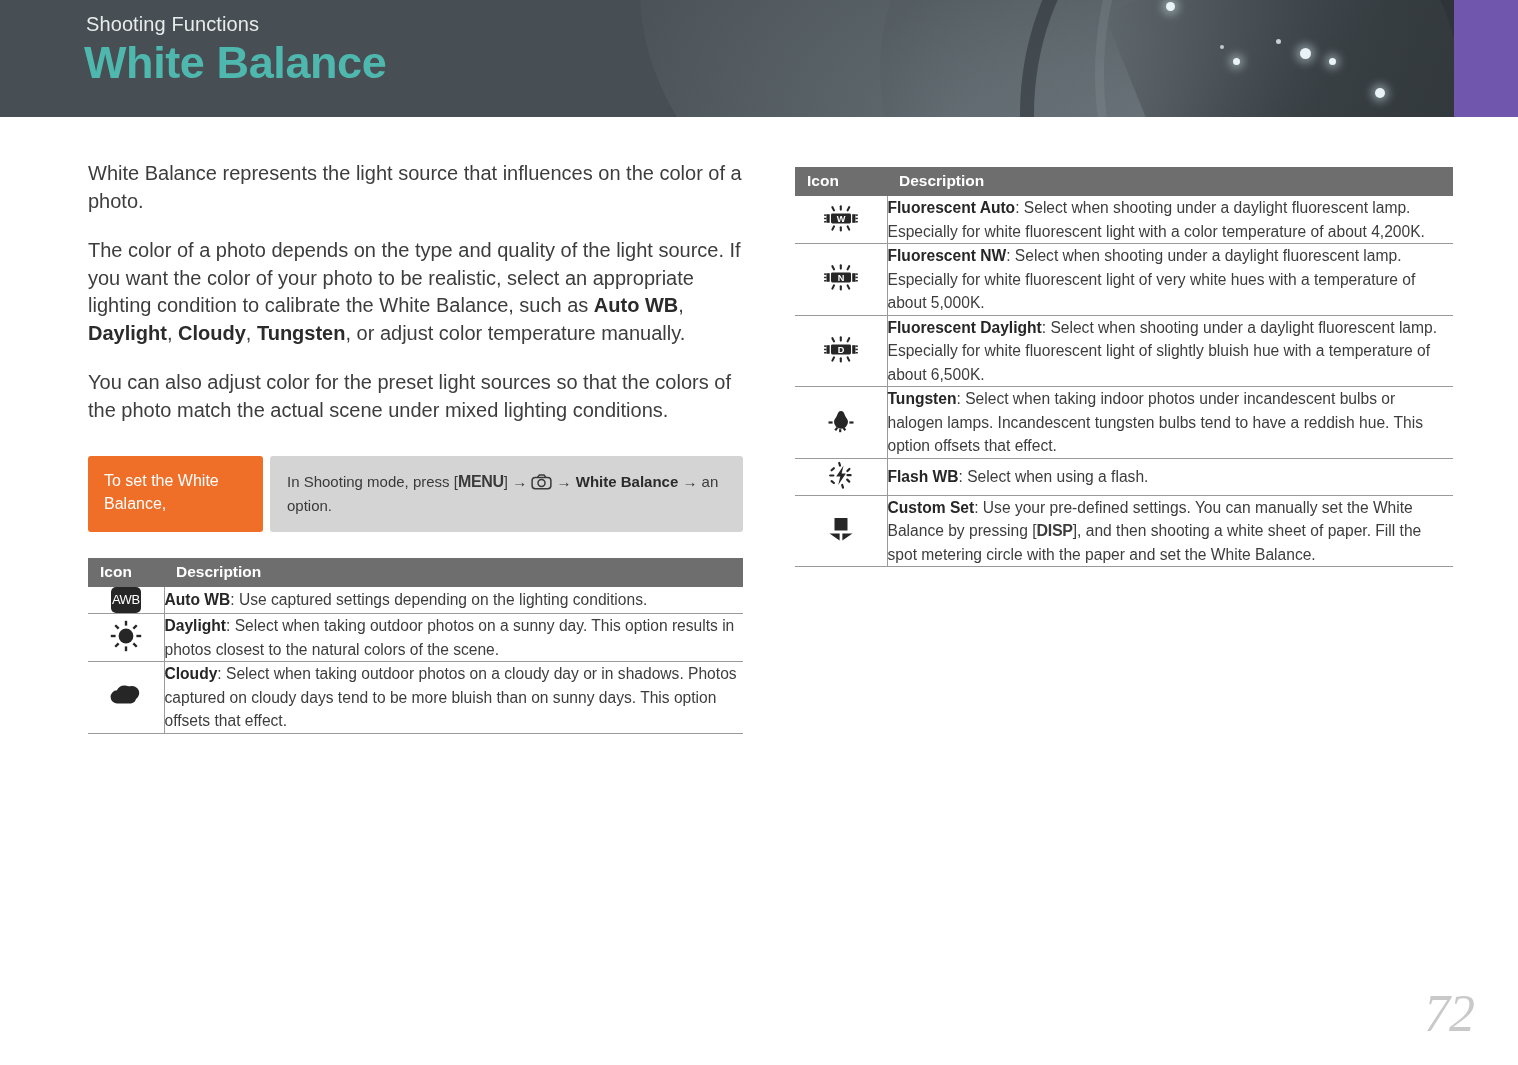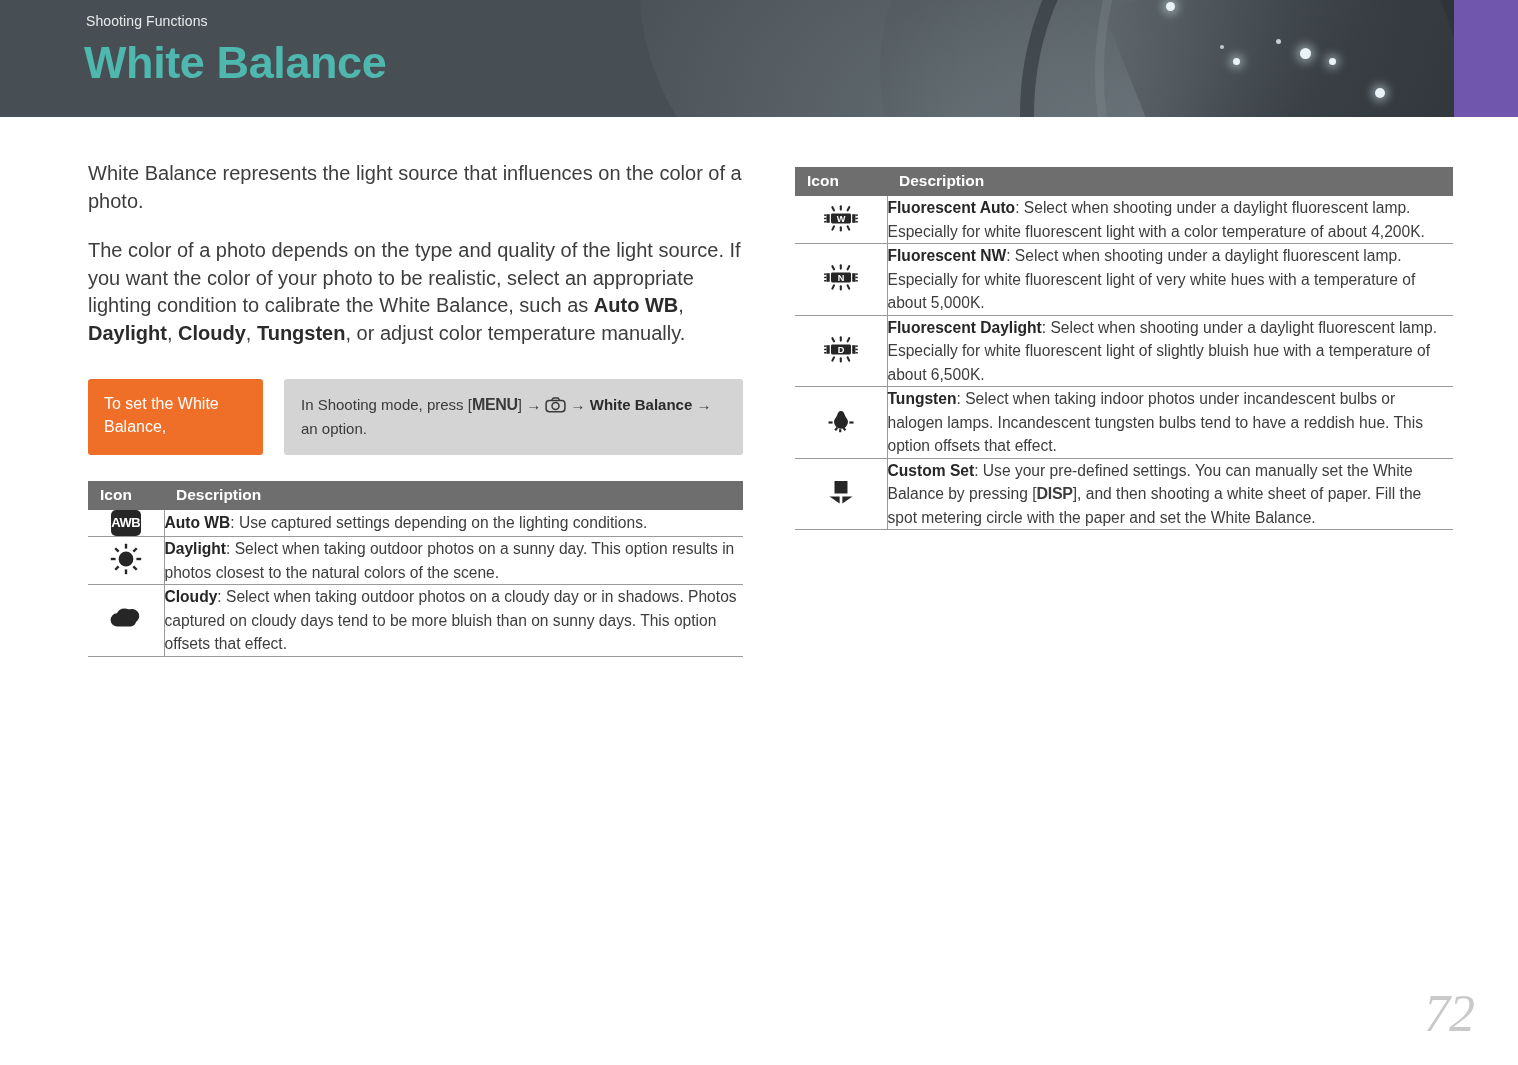--- a/index.html
+++ b/index.html
@@ -68,21 +68,21 @@
   }
   .purple-strip {
     position: absolute;
     left: 1454px; top: 0;
     width: 64px; height: 117px;
     background: #7057ad;
   }
   .hdr-eyebrow {
     position: absolute;
     left: 86px; top: 13px;
-    font-size: 14px;
+    font-size: 20px;
     color: #e8ebec;
     letter-spacing: 0.1px;
   }
   .hdr-title {
     position: absolute;
     left: 84px; top: 40px;
     font-size: 45px;
     font-weight: bold;
     color: #4fb8ae;
     letter-spacing: -0.4px;
@@ -128,21 +128,21 @@
   }
   .callout-body {
     flex: 1;
     background: #d4d4d4;
     color: #3a3a3a;
     font-size: 15px;
     line-height: 24px;
     padding: 14px 16px 14px 17px;
     box-sizing: border-box;
     border-radius: 3px;
-    margin-left: 21px;
+    margin-left: 7px;
   }
   .callout-body b { font-weight: bold; color: #2b2b2b; }
   .menu-key {
     font-weight: bold;
     font-size: 16px;
     letter-spacing: -0.3px;
   }
   .disp-key {
     font-weight: bold;
     font-size: 16px;
@@ -196,21 +196,21 @@
 
   
   .icn { display: inline-block; position: relative; }
 
   .icn-awb {
     width: 30px; height: 26px;
     background: #262626;
     border-radius: 5px;
     color: #ffffff;
     font-size: 13px;
-    font-weight: bold;
+    font-weight: normal;
     line-height: 26px;
     text-align: center;
     letter-spacing: -0.5px;
     font-family: "Liberation Sans", sans-serif;
   }
 
   .icn-sun { width: 34px; height: 34px; }
   .icn-cloud { width: 38px; height: 28px; }
   .icn-fluo { width: 44px; height: 30px; }
   .icn-tung { width: 34px; height: 32px; }
@@ -248,20 +248,21 @@
   </div>
   <div class="purple-strip"></div>
   <div class="hdr-eyebrow">Shooting Functions</div>
   <div class="hdr-title">White Balance</div>
 </div>
 
 <div class="col-left">
 
   <p class="para" id="para-1"><span>White Balance represents the light source that influences on the color of a photo.</span></p>
   <p class="para" id="para-2"><span>The color of a photo depends on the type and quality of the light source. If you want the color of your photo to be realistic, select an appropriate lighting condition to calibrate the White Balance, such as </span><b>Auto WB</b><span>, </span><b>Daylight</b><span>, </span><b>Cloudy</b><span>, </span><b>Tungsten</b><span>, or adjust color temperature manually.</span></p>
+  <p class="para" id="para-3"><span>You can also adjust color for the preset light sources so that the colors of the photo match the actual scene under mixed lighting conditions.</span></p>
 
   <div class="callout">
     <div class="callout-tag">To set the White Balance,</div>
     <div class="callout-body" id="callout-body"><span>In Shooting mode, press [</span><span class="menu-key">MENU</span><span>] </span><span class="arr">→</span><span> </span><span class="cam-icon"><svg width="21" height="16" viewBox="0 0 21 16">
             <rect x="1.1" y="3.4" width="18.8" height="11.4" rx="3.2" fill="none" stroke="#3a3a3a" stroke-width="1.5"></rect>
             <path d="M6.6 3.4 L8.2 1.1 L13.2 1.1 L14.8 3.4" fill="none" stroke="#3a3a3a" stroke-width="1.5" stroke-linejoin="round"></path>
             <circle cx="10.5" cy="9.1" r="3.5" fill="none" stroke="#3a3a3a" stroke-width="1.5"></circle>
           </svg></span><span> </span><span class="arr">→</span><span> </span><b>White Balance</b><span> </span><span class="arr">→</span><span> an option.</span></div>
   </div>
 
@@ -379,20 +380,34 @@
                 <path d="M17 7 c2.3 0 3.2 2.2 3.9 4.2 c0.9 2.6 3.1 3.6 3.1 6.6 a7 7 0 0 1 -14 0 c0 -3 2.2 -4 3.1 -6.6 C13.8 9.2 14.7 7 17 7 z" fill="#262626"></path>
                 <line x1="4.5" y1="18.5" x2="8.6" y2="18.5" stroke="#262626" stroke-width="2.2" stroke-linecap="butt"></line>
                 <line x1="25.4" y1="18.5" x2="29.5" y2="18.5" stroke="#262626" stroke-width="2.2" stroke-linecap="butt"></line>
                 <line x1="11.3" y1="26.4" x2="13.2" y2="23.6" stroke="#262626" stroke-width="2.2" stroke-linecap="butt"></line>
                 <line x1="16.2" y1="28.2" x2="16.2" y2="25.2" stroke="#262626" stroke-width="2.2" stroke-linecap="butt"></line>
                 <line x1="21.3" y1="26.4" x2="19.4" y2="23.6" stroke="#262626" stroke-width="2.2" stroke-linecap="butt"></line>
               </svg></span></td>
           <td class="cell-desc"><b>Tungsten</b><span>: Select when taking indoor photos under incandescent bulbs or halogen lamps. Incandescent tungsten bulbs tend to have a reddish hue. This option offsets that effect.</span></td>
         </tr>
         <tr>
+          <td class="cell-icon"><span class="icn icn-flash"><svg width="34" height="32" viewBox="0 0 34 32">
+                <path d="M19.6 6.5 L12.2 17.4 L16.3 17.4 L14.2 26 L21.9 14.6 L17.6 14.6 z" fill="#262626"></path>
+                <line x1="7.6" y1="11.3" x2="9.9" y2="9.2" stroke="#262626" stroke-width="2.2" stroke-linecap="round"></line>
+                <line x1="6.2" y1="16.5" x2="9.4" y2="16.5" stroke="#262626" stroke-width="2.2" stroke-linecap="round"></line>
+                <line x1="7.6" y1="22.1" x2="9.9" y2="24" stroke="#262626" stroke-width="2.2" stroke-linecap="round"></line>
+                <line x1="25.4" y1="10" x2="23.4" y2="12" stroke="#262626" stroke-width="2.2" stroke-linecap="round"></line>
+                <line x1="26.6" y1="16.2" x2="23.5" y2="16.2" stroke="#262626" stroke-width="2.2" stroke-linecap="round"></line>
+                <line x1="25.2" y1="22.6" x2="23.2" y2="20.6" stroke="#262626" stroke-width="2.2" stroke-linecap="round"></line>
+                <line x1="15.2" y1="4" x2="16" y2="6.6" stroke="#262626" stroke-width="2.2" stroke-linecap="round"></line>
+                <line x1="19" y1="28.6" x2="18.2" y2="26" stroke="#262626" stroke-width="2.2" stroke-linecap="round"></line>
+              </svg></span></td>
+          <td class="cell-desc"><b>Flash WB</b><span>: Select when using a flash.</span></td>
+        </tr>
+        <tr>
           <td class="cell-icon"><span class="icn icn-custom"><svg width="32" height="30" viewBox="0 0 32 30">
                 <rect x="9.5" y="4" width="13" height="12.5" rx="0.6" fill="#262626"></rect>
                 <path d="M4.5 19.5 L14.6 19.5 L14.6 26.4 z" fill="#262626"></path>
                 <path d="M27.5 19.5 L17.4 19.5 L17.4 26.4 z" fill="#262626"></path>
               </svg></span></td>
           <td class="cell-desc"><b>Custom Set</b><span>: Use your pre-defined settings. You can manually set the White Balance by pressing [</span><span class="disp-key">DISP</span><span>], and then shooting a white sheet of paper. Fill the spot metering circle with the paper and set the White Balance.</span></td>
         </tr>
       </tbody>
   </table>
 </div>

